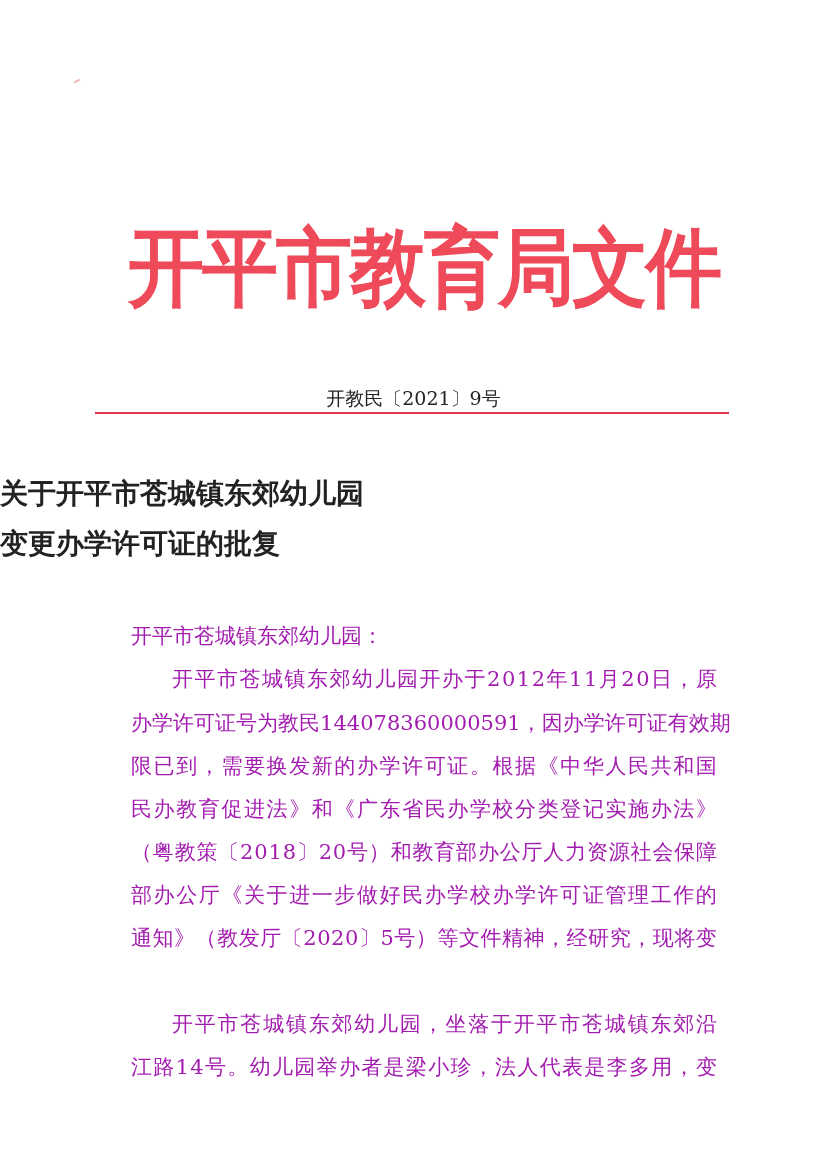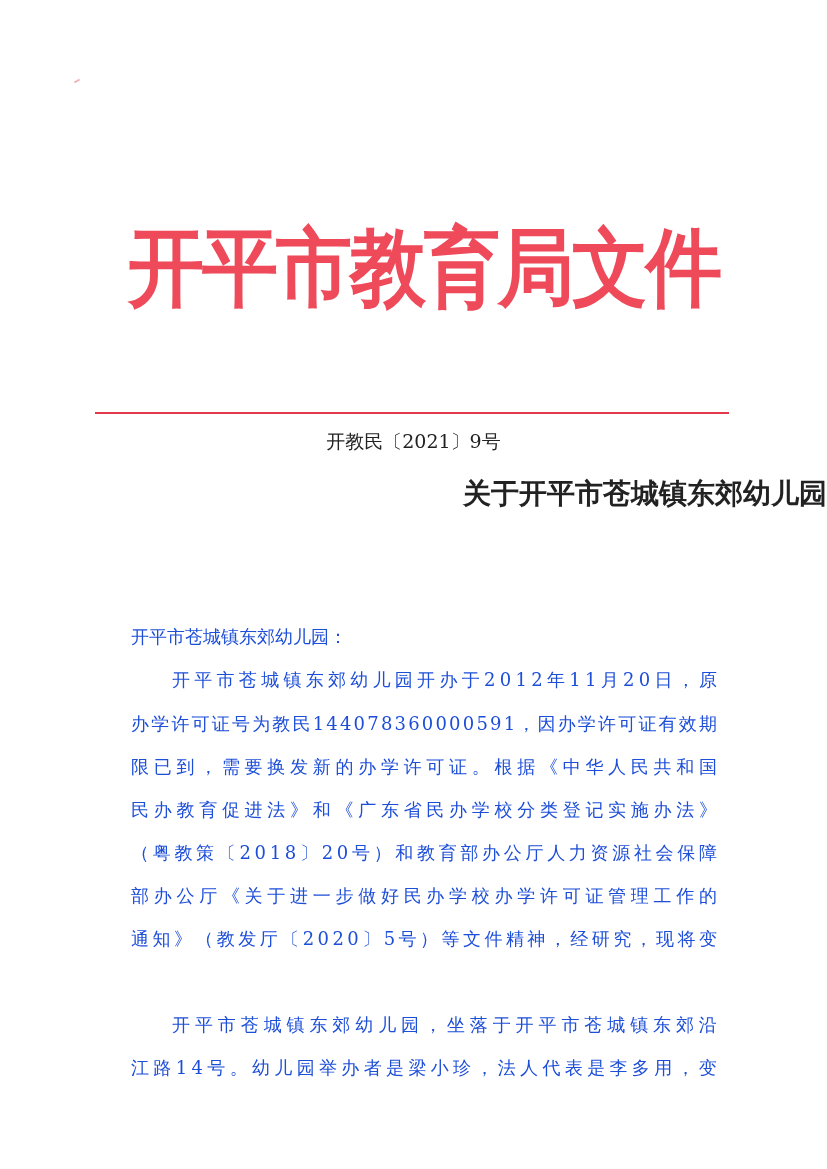--- a/index.html
+++ b/index.html
@@ -6,50 +6,51 @@
   body { width: 827px; height: 1169px; position: relative; overflow: hidden; }
   .page { position: absolute; left: 0; top: 0; width: 827px; height: 1169px; background: #fff; text-decoration: underline; }
   .masthead {
     position: absolute; left: 128px; top: 212px; width: 560px; height: 100px;
     color: #ee4a5a; font-family: "DejaVu Serif", serif; font-size: 76px; font-weight: bold;
     letter-spacing: -2px; line-height: 100px; white-space: nowrap;
     transform: scaleY(1.12); transform-origin: top left;
   }
   .docno {
     position: absolute; left: 0; top: 384px; width: 827px; text-align: center;
-    font-family: "DejaVu Serif", serif; font-size: 19px; color: #222; line-height: 28px; margin-top: 43px;
+    font-family: "DejaVu Serif", serif; font-size: 19px; color: #222; line-height: 28px;
   }
   .redline {
     position: absolute; left: 95px; top: 412px; width: 634px; height: 2px; background: #e2394d;
   }
   .title {
-    position: absolute; left: 0; width: 827px; text-align: right;
+    position: absolute; left: 0; width: 827px; text-align: left;
     font-family: "DejaVu Serif", serif; font-size: 28px; font-weight: bold; color: #222; line-height: 40px;
   }
   .title.l1 { top: 474px; }
   .title.l2 { top: 524px; }
   .line { position: absolute; left: 131px; width: 586px; height: 41px;
-    font-family: "DejaVu Serif", serif; font-size: 18px; color: #1d4ed8; line-height: 41px;
+    font-family: "DejaVu Serif", serif; font-size: 21px; color: #a21caf; line-height: 41px;
     white-space: nowrap; display: flex; justify-content: space-between; }
   .line.indent { left: 172px; width: 545px; }
   .line.left { justify-content: flex-start; }
   .mark { position: absolute; left: 74px; top: 80px; width: 6px; height: 2px; background: #d66; opacity: 0.5; transform: rotate(-30deg); }
 </style>
 </head>
 <body>
 
 <div class="page">
   <div class="mark"></div>
 
   <div class="masthead">开平市教育局文件</div>
 
   <div class="docno">开教民〔2021〕9号</div>
   <div class="redline"></div>
 
   <div class="title l1">关于开平市苍城镇东郊幼儿园</div>
+  <div class="title l2">变更办学许可证的批复</div>
 
   <div class="line left" style="top:616px;">开平市苍城镇东郊幼儿园：</div>
 
   <div class="line indent" style="top:659px;">
       <span>开</span>
       <span>平</span>
       <span>市</span>
       <span>苍</span>
       <span>城</span>
       <span>镇</span>

